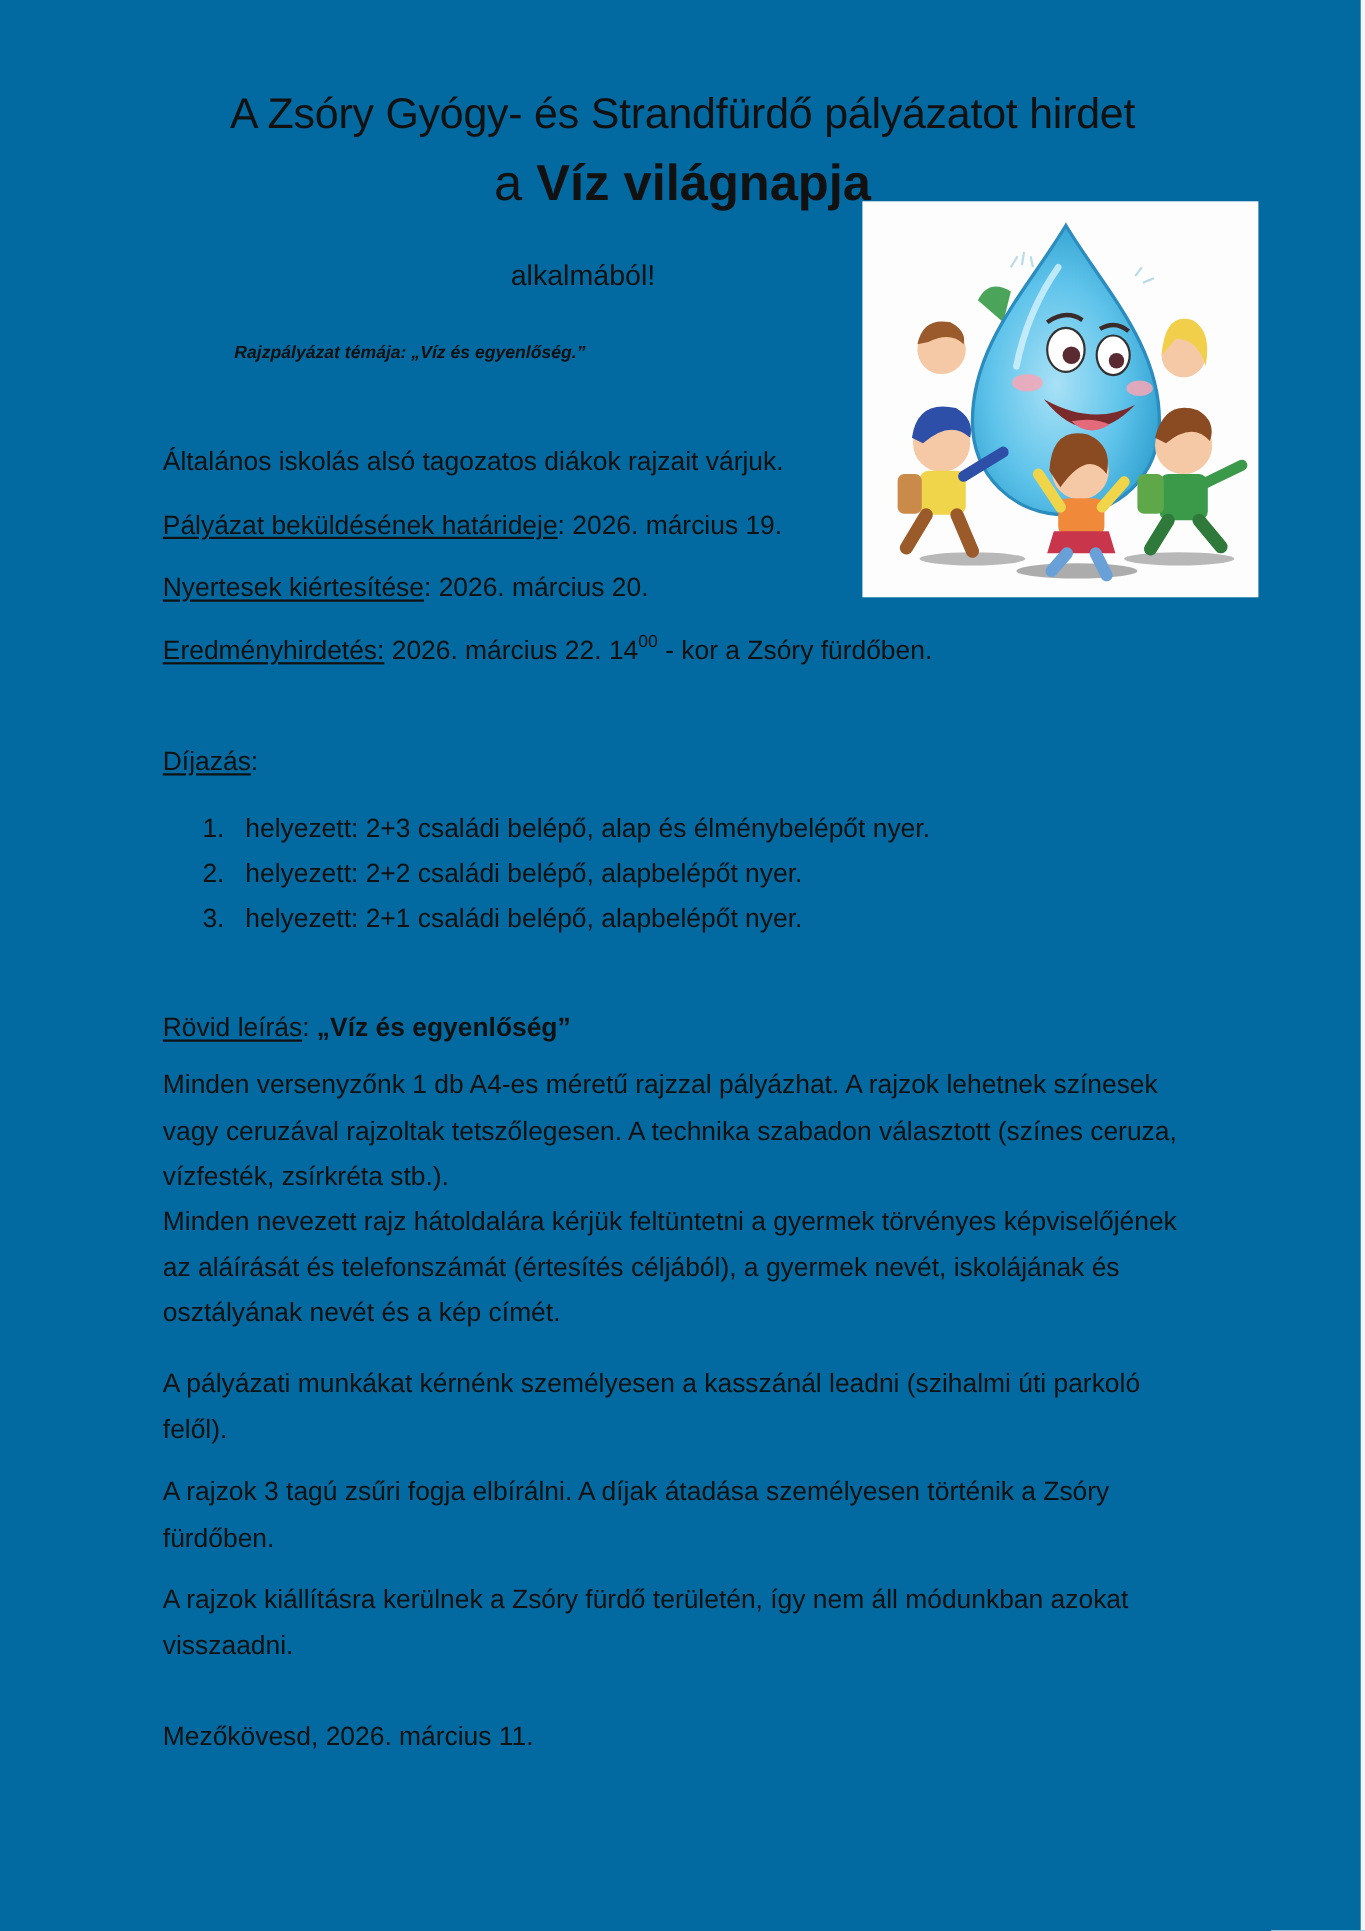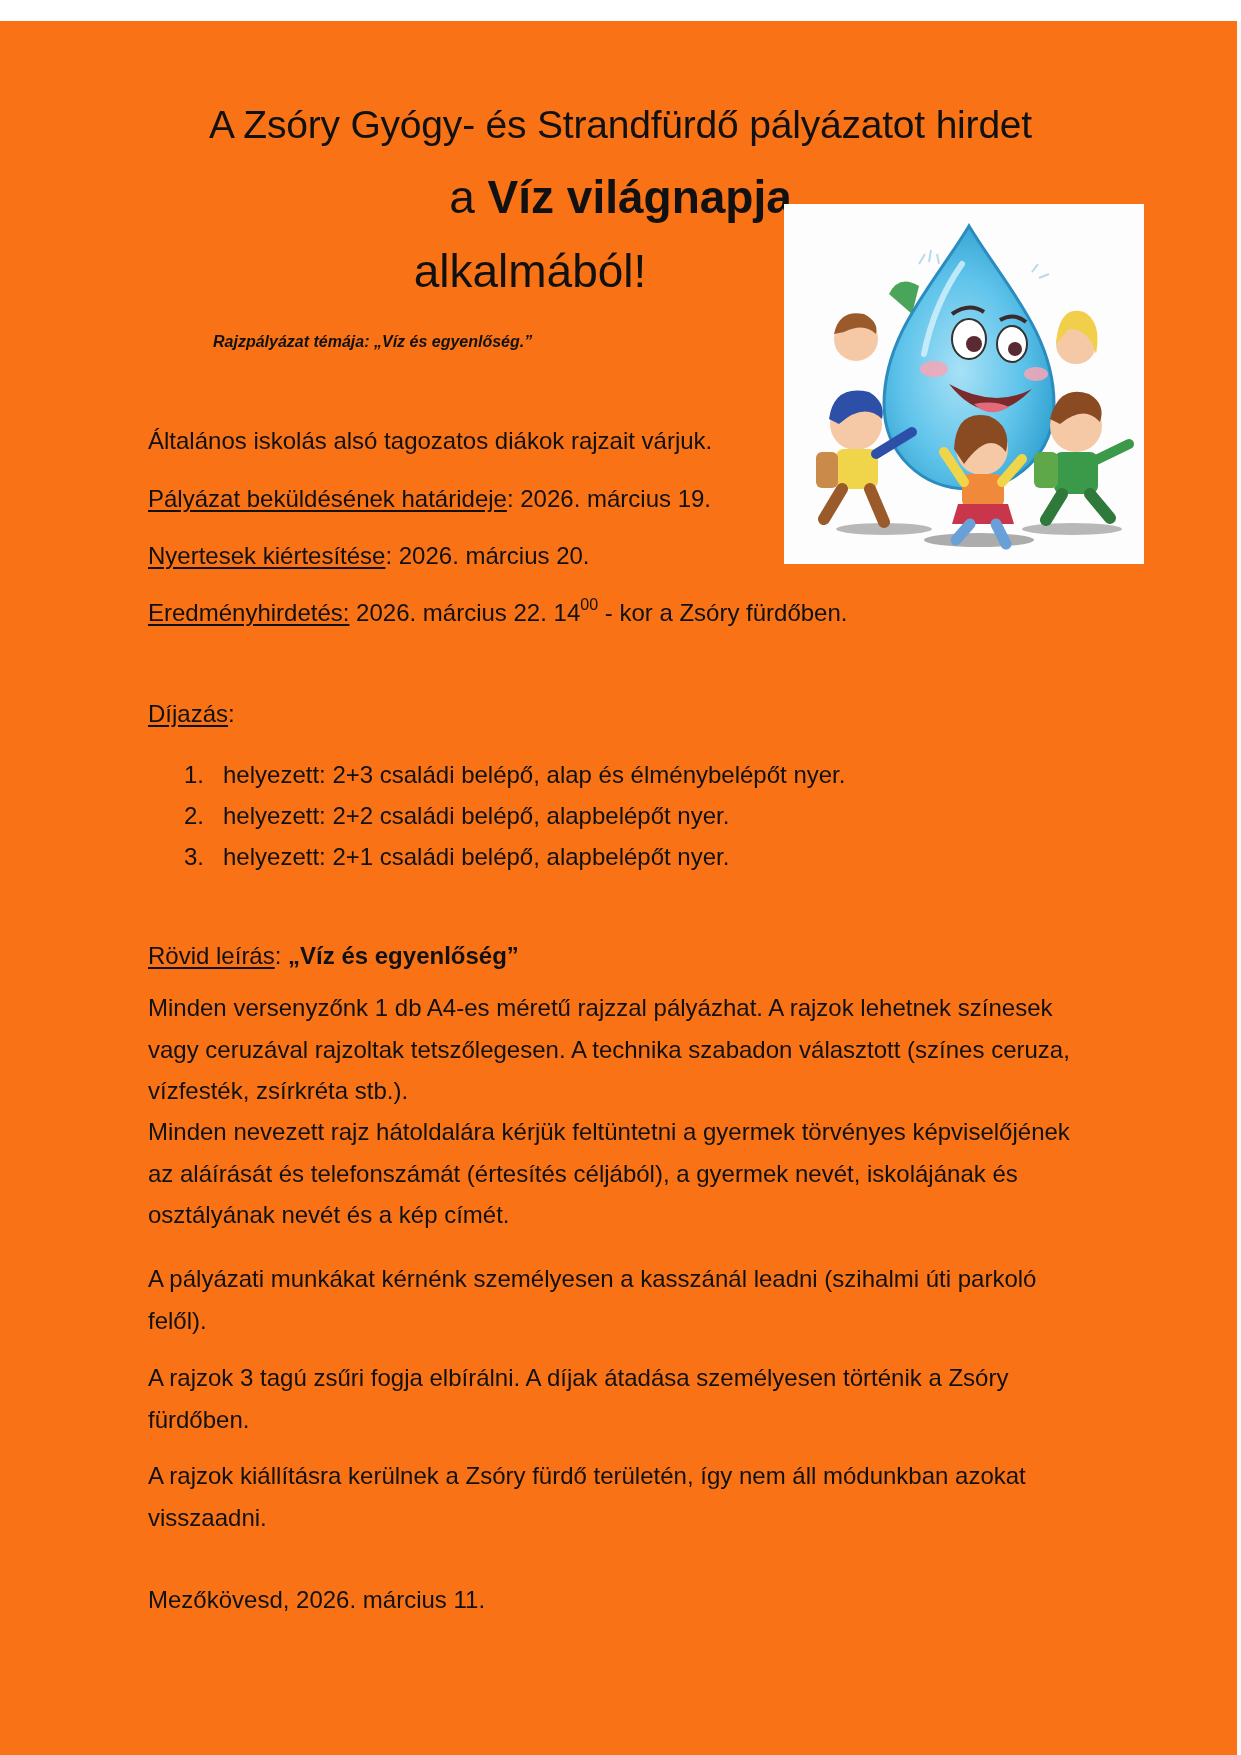--- a/index.html
+++ b/index.html
@@ -1,34 +1,34 @@
 <!DOCTYPE html>
 <html><head>
 <meta charset="utf-8">
 <style>
   html, body { margin: 0; padding: 0; background: #ffffff; }
   body {
     width: 1241px; height: 1755px; position: relative; overflow: hidden;
     font-family: "Liberation Sans", sans-serif; color: #111111;
   }
-  .page { position: absolute; inset: 0; background: #f97316; margin-top: 21px; }
+  .page { position: absolute; inset: 0; background: #0369a1; }
   .edge { position: absolute; right: 0; top: 0; width: 4px; height: 1755px; background: #f4f6f4; }
 
   .title-1 {
     position: absolute; left: 0; width: 1241px; top: 78px; text-align: center;
     font-size: 39px; line-height: 52px; letter-spacing: -0.2px;
   }
   .title-2 {
-    position: absolute; left: 0; width: 1241px; top: 146px; text-align: center;
+    position: absolute; left: 0; width: 1241px; top: 136px; text-align: center;
     font-size: 46px; line-height: 60px;
   }
   .title-2 b { font-weight: bold; }
   .title-3 {
     position: absolute; left: 0; width: 1060px; top: 225px; text-align: center;
-    font-size: 46px; line-height: 50px;
+    font-size: 26px; line-height: 50px;
   }
   .theme {
     position: absolute; left: 213px; top: 304px; font-size: 16px; font-weight: bold; font-style: italic;
     line-height: 34px;
   }
 
   .line {
     position: absolute; left: 148px; font-size: 24px; line-height: 34px; white-space: nowrap;
   }
   .u { text-decoration: underline; text-underline-offset: 3px; }

